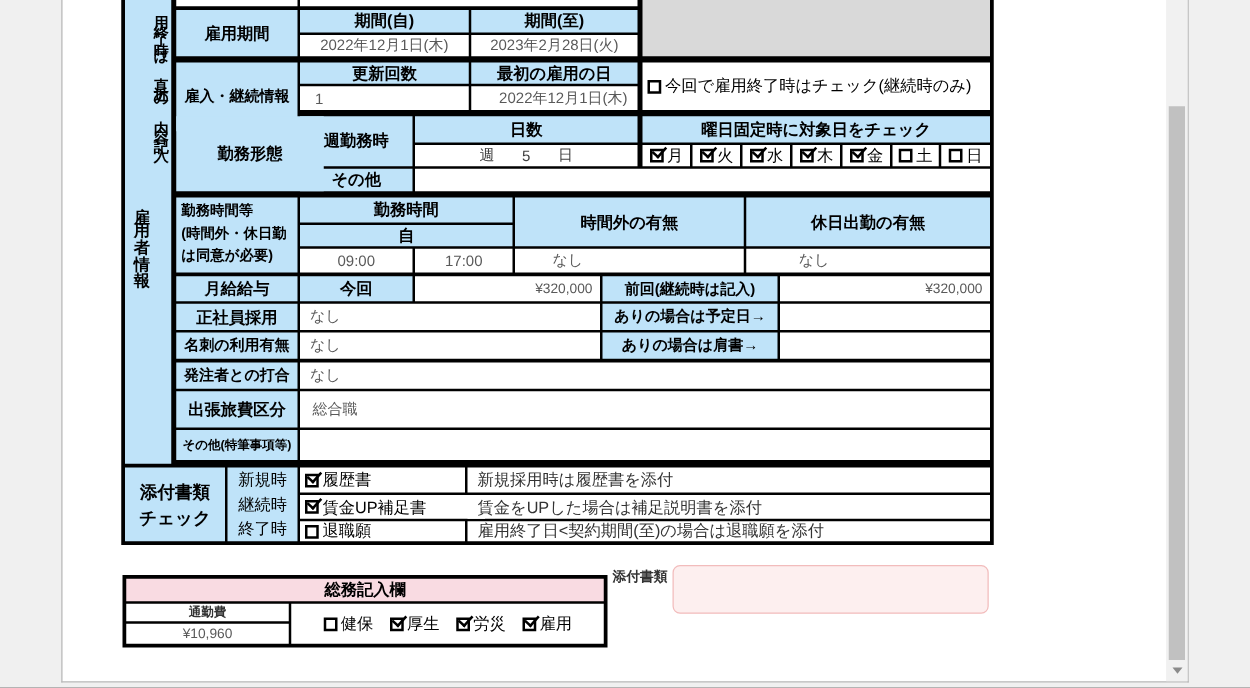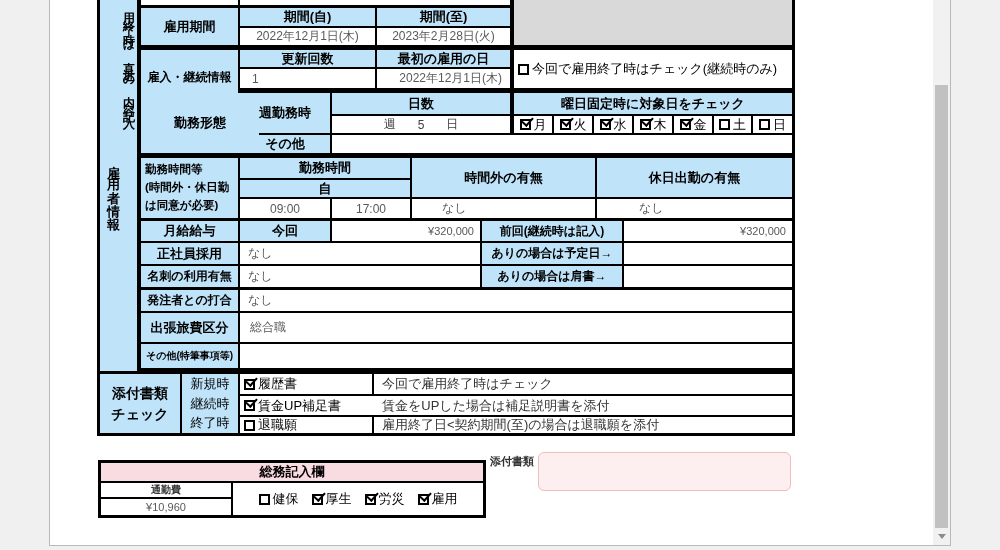--- a/index.html
+++ b/index.html
@@ -165,21 +165,21 @@
     <span class="stage-line">新規時</span>
     <span class="stage-line">継続時</span>
     <span class="stage-line">終了時</span>
   </div>
   <div class="c left" style="left:143px;top:374px;width:132px;height:20px;padding-left:4px;">
       <span class="cbrow">
         <span class="cb checked"></span>
         <span>履歴書</span>
       </span>
     </div>
-  <div class="c left" style="left:277px;top:374px;width:418px;height:20px;padding-left:8px;color:#333;font-size:13px;">今回で雇用終了時はチェック</div>
+  <div class="c left" style="left:277px;top:374px;width:418px;height:20px;padding-left:8px;color:#333;font-size:13px;">新規採用時は履歴書を添付</div>
   <div class="c left" style="left:143px;top:396px;width:148px;height:19px;padding-left:4px;">
       <span class="cbrow">
         <span class="cb checked"></span>
         <span>賃金UP補足書</span>
       </span>
     </div>
   <div class="c left" style="left:277px;top:396px;width:418px;height:19px;padding-left:8px;color:#333;font-size:13px;">賃金をUPした場合は補足説明書を添付</div>
   <div class="c left" style="left:143px;top:417px;width:132px;height:16px;padding-left:4px;">
       <span class="cbrow">
         <span class="cb"></span>

